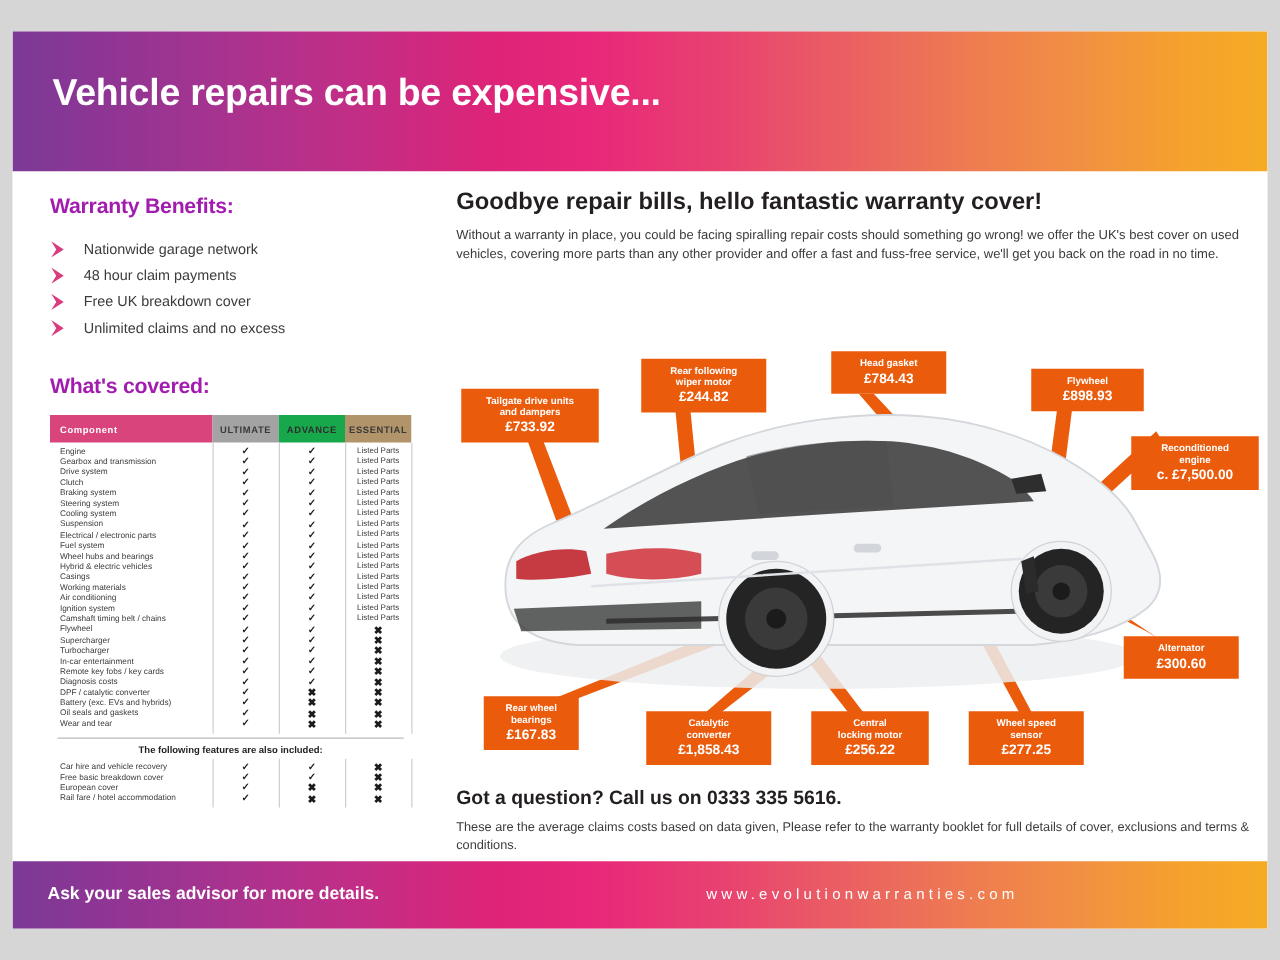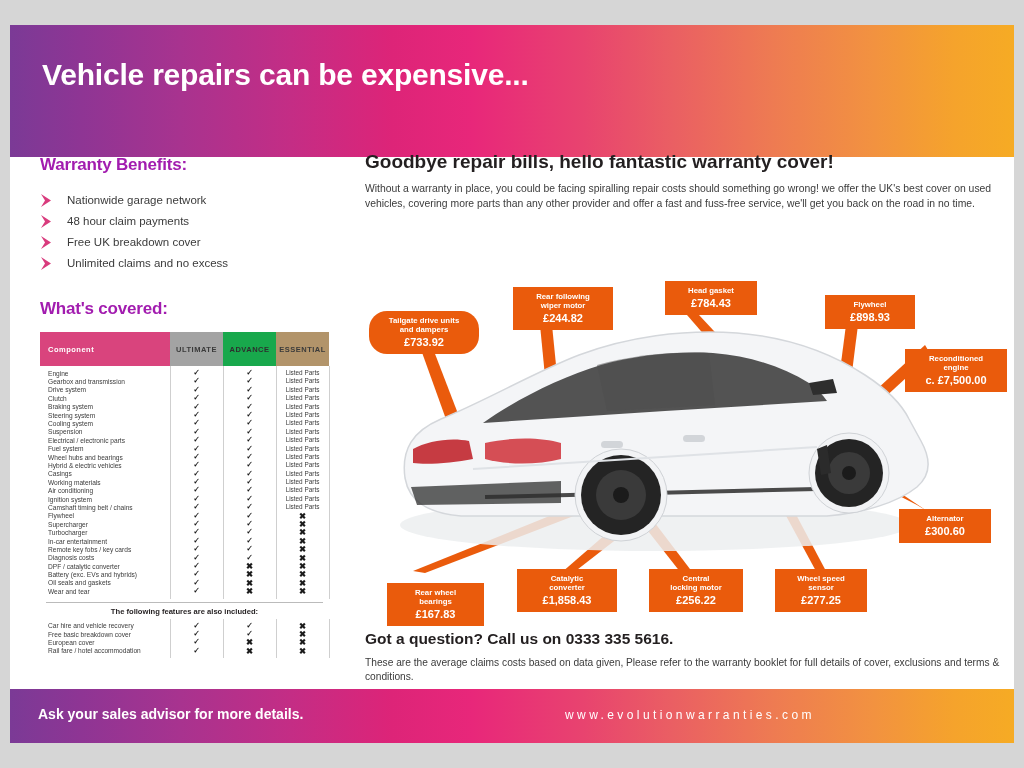--- a/index.html
+++ b/index.html
@@ -18,21 +18,21 @@
     position: absolute;
     left: 10px; top: 25px;
     width: 1004px; height: 718px;
     background: #ffffff;
     overflow: hidden;
   }
 
   
   .header-bar {
     position: absolute; left: 0; top: 0;
-    width: 1004px; height: 132px;
+    width: 1004px; height: 112px;
     background: linear-gradient(90deg,
        #7b3a96 0%, #8e3594 7%, #a8338f 17%, #c42d85 28%,
        #dd2478 38%, #e8277a 46%, #e8436f 57%, #ea5f63 66%,
        #ee7b52 76%, #f29240 86%, #f5a32c 94%, #f6ab24 100%);
   }
   .header-title {
     position: absolute; left: 32px; top: 33px;
     font-size: 30px; font-weight: 700; color: #ffffff;
     letter-spacing: -0.2px;
   }
@@ -50,21 +50,21 @@
   }
   .arrow-icon {
     width: 17px; height: 13px; margin-right: 10px; flex: 0 0 17px;
     display: block;
   }
   .benefit-label { font-size: 11.5px; color: #3b3b3b; }
 
   
   .covered-head { margin-top: 26px; }
   .tbl { margin-top: 13px; width: 289px; position: relative; }
-  .tbl-hdr { display: flex; height: 34px; }
+  .tbl-hdr { display: flex; height: 22px; }
   .th {
     display: flex; align-items: center;
     font-size: 7.5px; font-weight: 700; letter-spacing: 0.5px;
   }
   .th-component { width: 130px; background: #d9447d; color: #fff; padding-left: 8px; }
   .th-ultimate  { width: 53px;  background: #a3a3a3; color: #3a3a3a; justify-content: center; }
   .th-advance   { width: 53px;  background: #18a84c; color: #2e2e2e; justify-content: center; }
   .th-essential { width: 53px;  background: #b2946a; color: #3a3a3a; justify-content: center; }
 
   .tbl-body { position: relative; padding-top: 3px; }
@@ -466,21 +466,21 @@
           <circle cx="484" cy="200" r="34" fill="#242424"></circle>
           <circle cx="484" cy="200" r="21" fill="#3a3a3a"></circle>
           <circle cx="484" cy="200" r="7" fill="#1b1b1b"></circle>
 
           <path d="M452,176 L462,172 L466,200 L456,202 Z" fill="#2b2b2b"></path>
 
           <path d="M108,196 C200,190 330,182 452,174" stroke="#dfe2e6" stroke-width="2" fill="none"></path>
         </g>
       </svg>
 
-      <div class="callout" style="left:4px;  top:38px;  width:110px;border-radius:18px;">
+      <div class="callout" style="left:4px;  top:38px;  width:110px;">
         <div class="cl-name">Tailgate drive units
 and dampers</div>
         <div class="cl-price">£733.92</div>
       </div>
 
       <div class="callout" style="left:148px; top:14px;  width:100px;">
         <div class="cl-name">Rear following
 wiper motor</div>
         <div class="cl-price">£244.82</div>
       </div>
@@ -499,21 +499,21 @@
         <div class="cl-name">Reconditioned
 engine</div>
         <div class="cl-price">c. £7,500.00</div>
       </div>
 
       <div class="callout" style="left:534px; top:236px; width:92px;">
         <div class="cl-name">Alternator</div>
         <div class="cl-price">£300.60</div>
       </div>
 
-      <div class="callout" style="left:22px;  top:310px; width:97px;">
+      <div class="callout" style="left:22px;  top:284px; width:76px;">
         <div class="cl-name">Rear wheel
 bearings</div>
         <div class="cl-price">£167.83</div>
       </div>
 
       <div class="callout" style="left:152px; top:296px; width:100px;">
         <div class="cl-name">Catalytic
 converter</div>
         <div class="cl-price">£1,858.43</div>
       </div>

